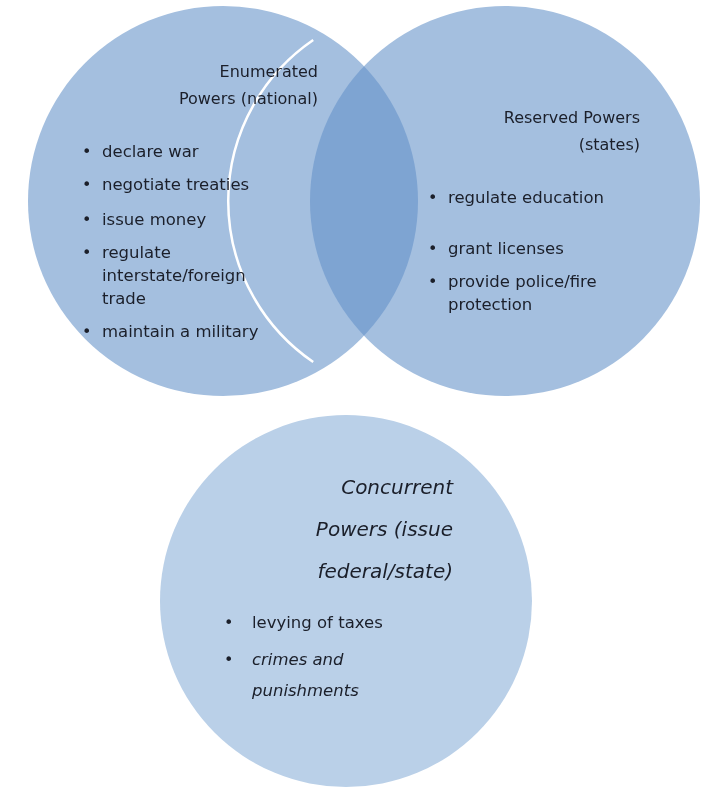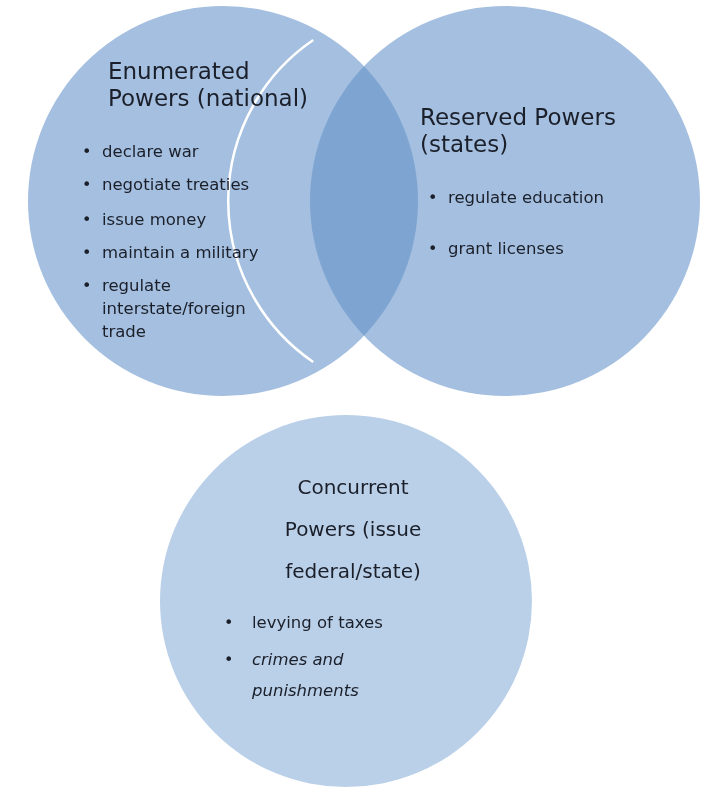--- a/index.html
+++ b/index.html
@@ -1,21 +1,21 @@
 <!DOCTYPE html>
 <html><head>
   <meta charset="utf-8">
   <style>
     html, body { margin: 0; padding: 0; background: #ffffff; }
     body { width: 720px; height: 798px; position: relative; overflow: hidden;
            font-family: "DejaVu Sans", sans-serif; color: #1b1f2a; }
     svg.shapes { position: absolute; left: 0; top: 0; }
     .txt { position: absolute; }
-    .title { font-size: 23px; line-height: 27px; text-align: left; }
-    .title-left { text-align: center; }
+    .title { font-size: 16px; line-height: 27px; text-align: right; }
+    .title-left { text-align: right; font-style: italic; }
     ul.list { list-style: none; margin: 0; padding: 0; font-size: 16.5px; line-height: 23px; }
     ul.list li { position: relative; padding-left: 22px; }
     ul.list li::before { content: "\2022"; position: absolute; left: 2px; top: 0; font-size: 16px; }
     ul.list.wide li { padding-left: 30px; }
     ul.list.wide li { line-height: 31px; }
   </style>
 </head>
 <body>
 
 <svg class="shapes" width="720" height="798" viewBox="0 0 720 798">
@@ -32,31 +32,32 @@
 </svg>
 
 <div class="txt title" style="left:108px; top:58px; width:210px;">
   <div>Enumerated</div>
   <div>Powers (national)</div>
 </div>
 <ul class="list txt" style="left:80px; top:140px; width:230px;">
   <li>declare war</li>
   <li style="margin-top:10px;">negotiate treaties</li>
   <li style="margin-top:12px;">issue money</li>
+  <li style="margin-top:10px; width:185px;">regulate interstate/foreign trade</li>
   <li style="margin-top:10px;">maintain a military</li>
-  <li style="margin-top:10px; width:185px;">regulate interstate/foreign trade</li>
 </ul>
 
 <div class="txt title" style="left:420px; top:104px; width:220px;">
   <div>Reserved Powers</div>
   <div>(states)</div>
 </div>
 <ul class="list txt" style="left:426px; top:186px; width:210px;">
   <li>regulate education</li>
   <li style="margin-top:28px;">grant licenses</li>
+  <li style="margin-top:10px; width:175px;">provide police/fire protection</li>
 </ul>
 
 <div class="txt title title-left" style="left:253px; top:466px; width:200px; line-height:42px; font-size:20px;">
   <div>Concurrent</div>
   <div>Powers (issue</div>
   <div>federal/state)</div>
 </div>
 <ul class="list wide txt" style="left:222px; top:607px; width:240px;">
   <li>levying of taxes</li>
   <li style="margin-top:6px; width:150px;font-style:italic;">crimes and punishments</li>

